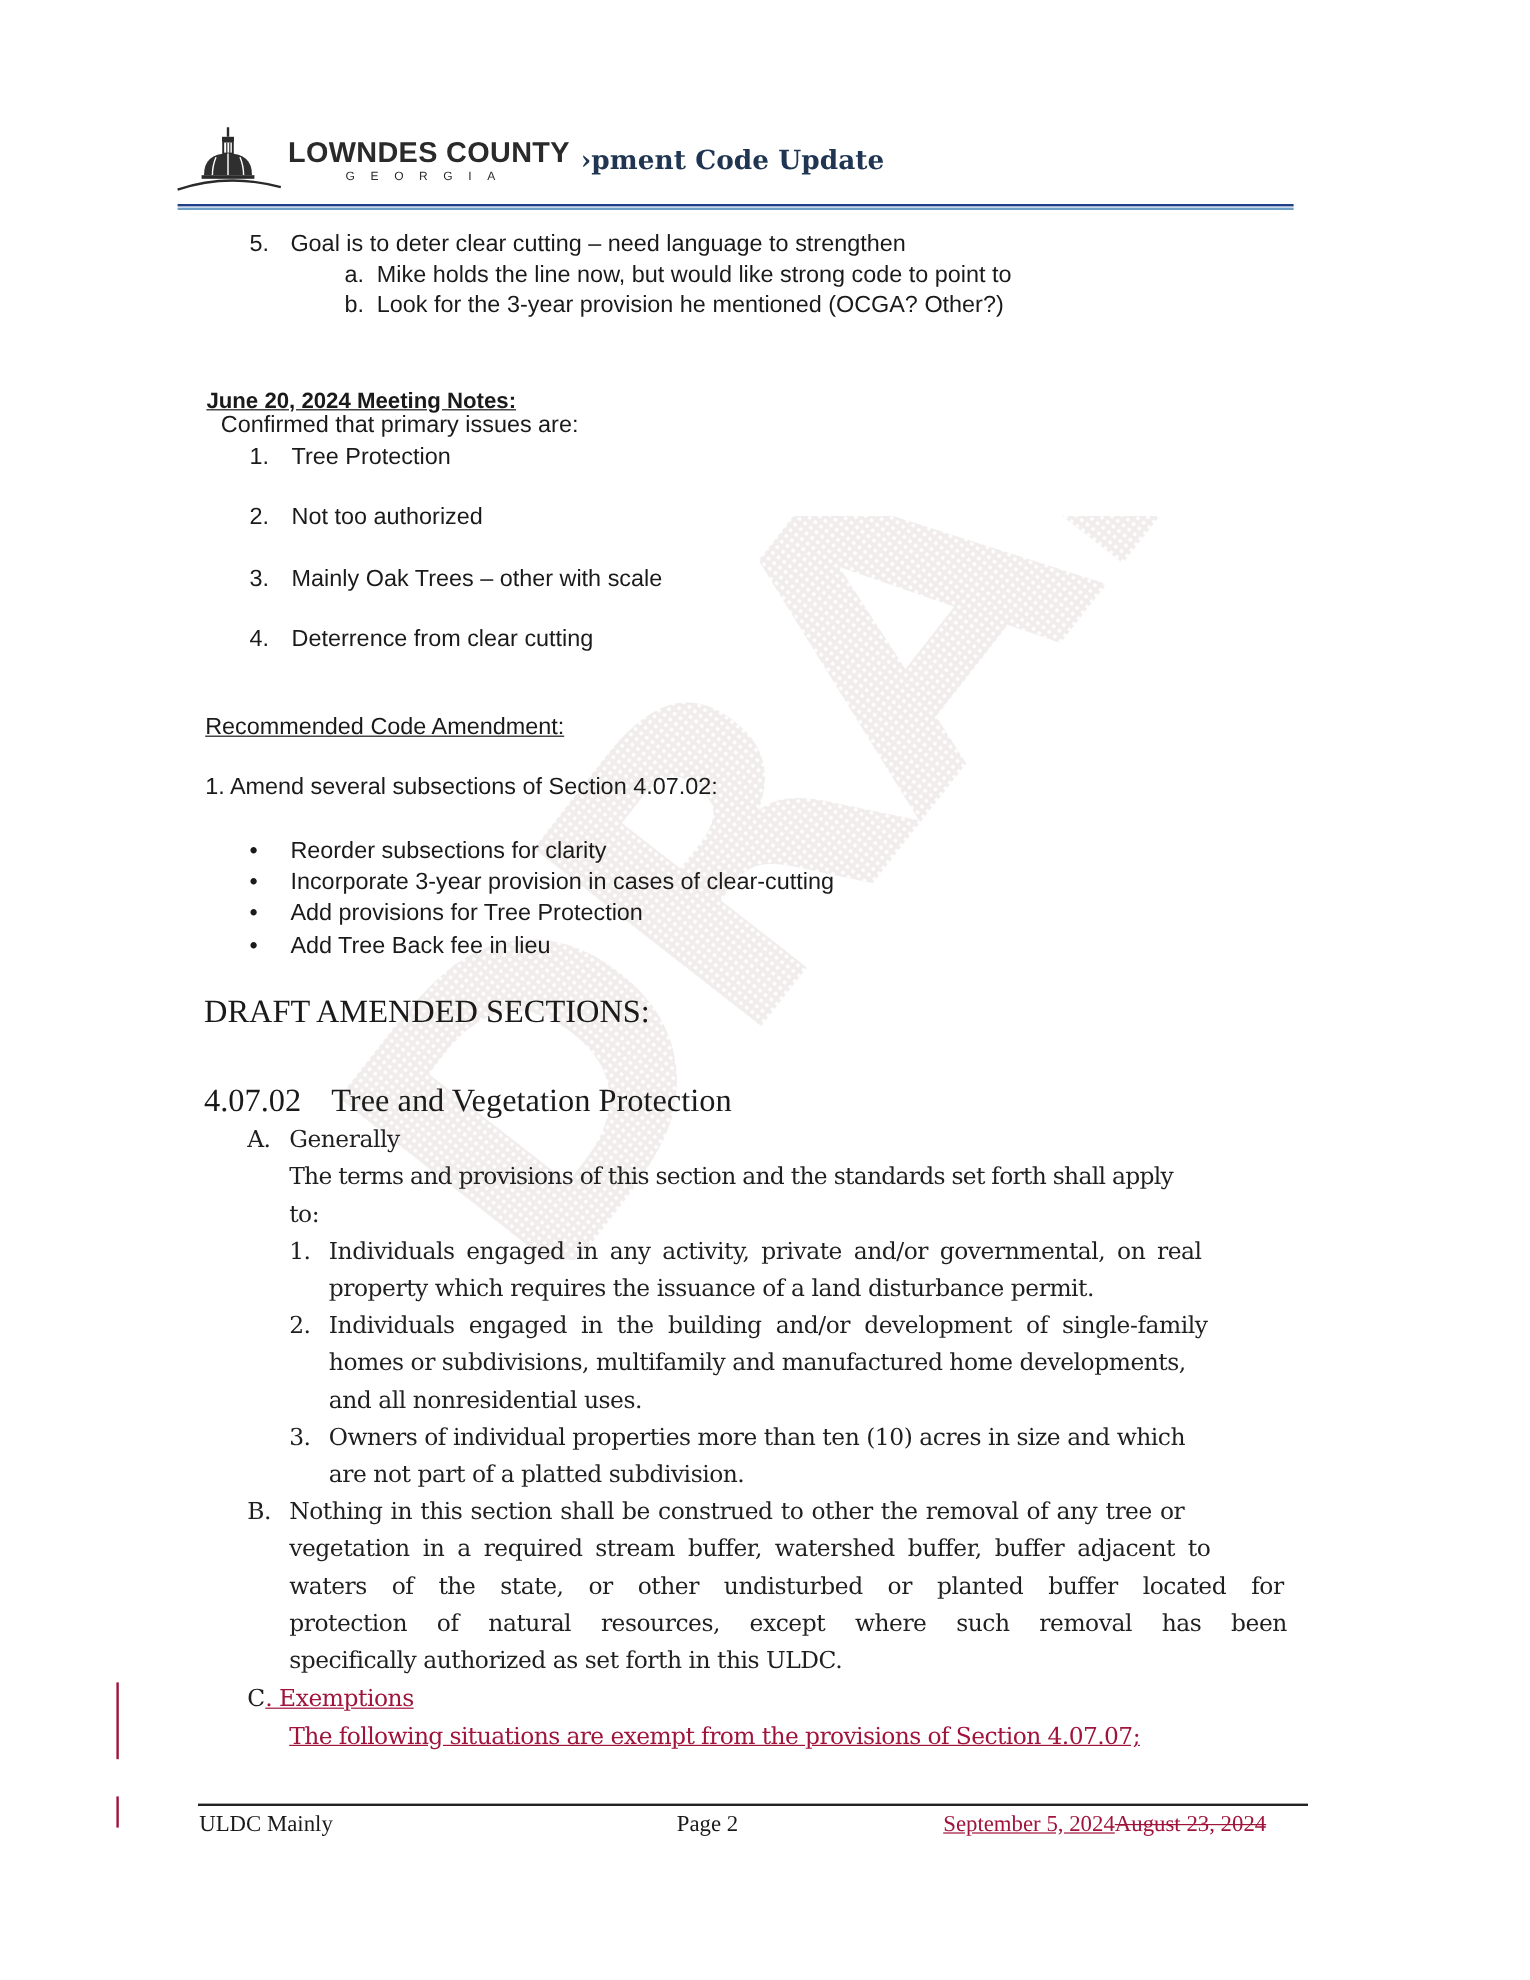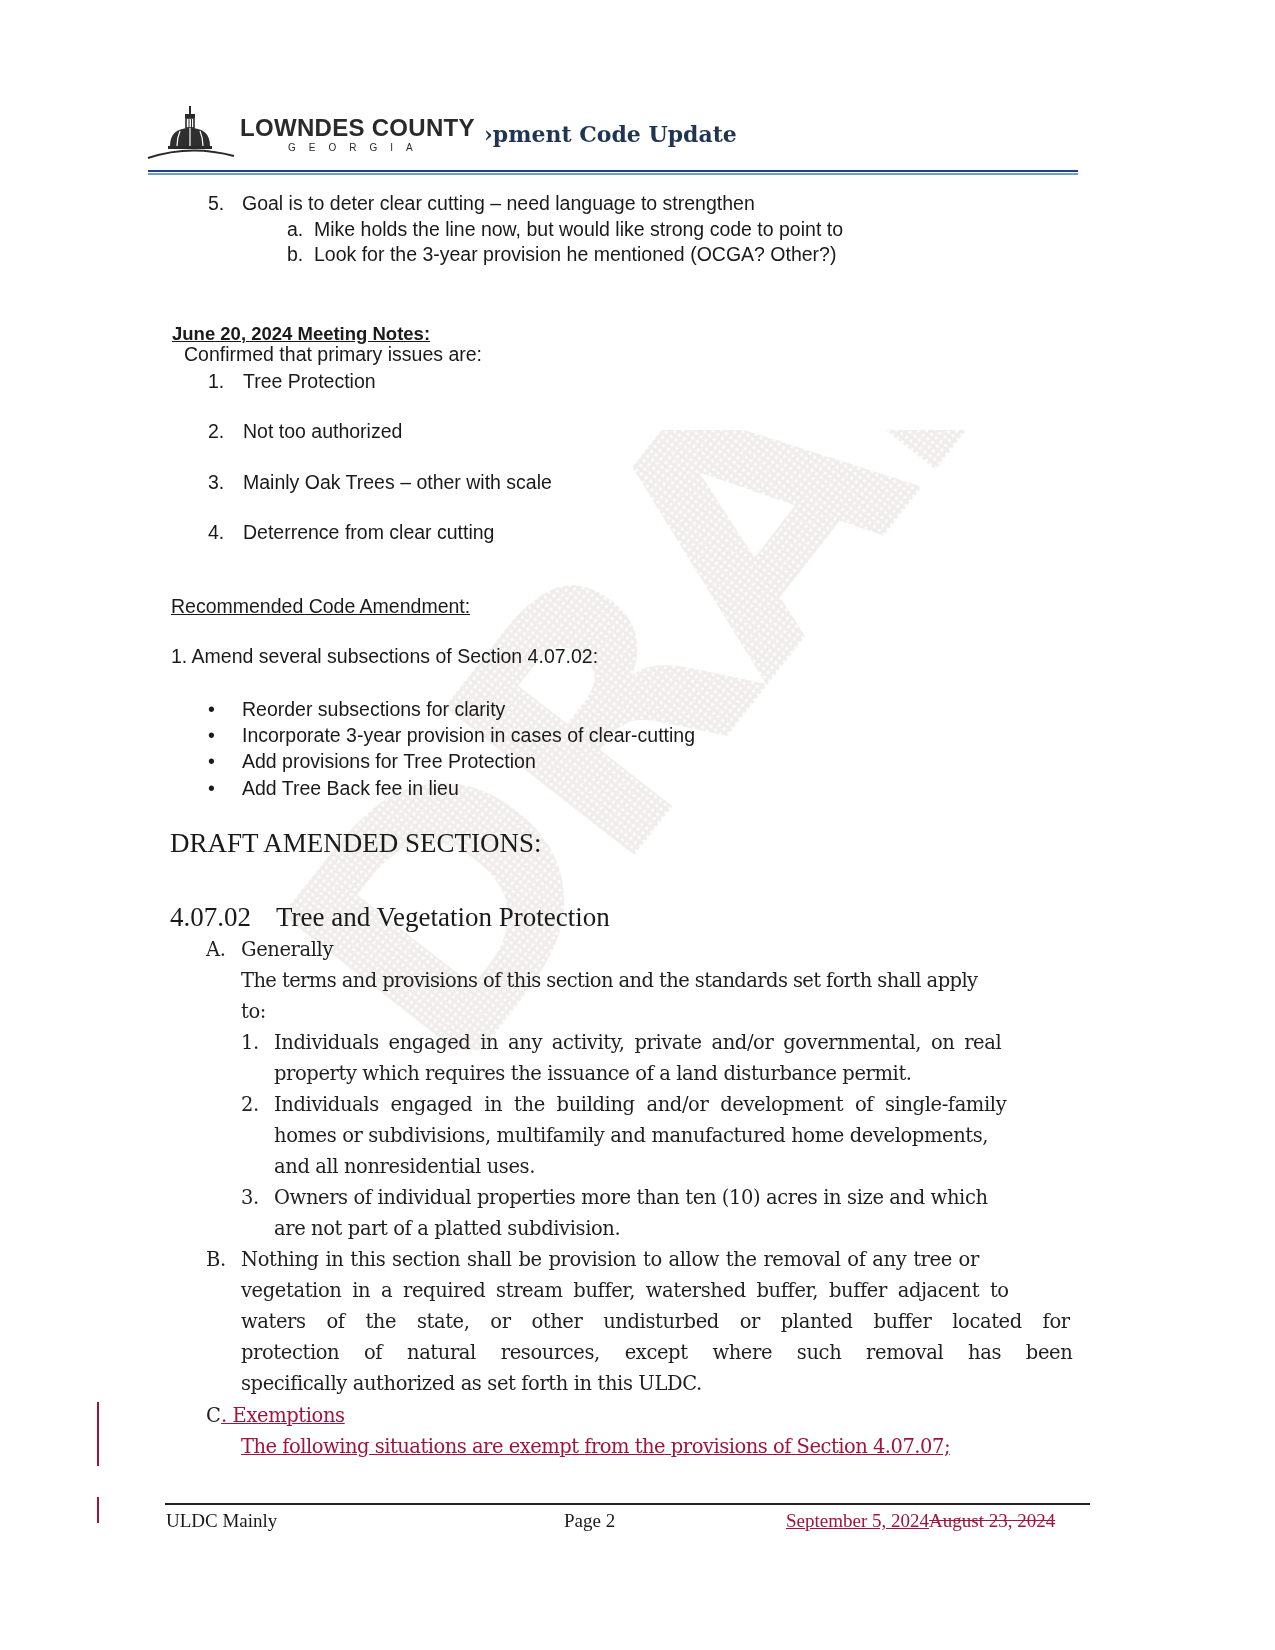--- a/index.html
+++ b/index.html
@@ -119,21 +119,21 @@
   <div class="abs t-serif" style="left:241px;top:1093px;">2.</div>
   <div class="abs t-serif" style="left:274px;top:1093px;word-spacing:6px;">Individuals engaged in the building and/or development of single-family</div>
   <div class="abs t-serif" style="left:274px;top:1124px;">homes or subdivisions, multifamily and manufactured home developments,</div>
   <div class="abs t-serif" style="left:274px;top:1155px;">and all nonresidential uses.</div>
 
   <div class="abs t-serif" style="left:241px;top:1186px;">3.</div>
   <div class="abs t-serif" style="left:274px;top:1186px;">Owners of individual properties more than ten (10) acres in size and which</div>
   <div class="abs t-serif" style="left:274px;top:1217px;">are not part of a platted subdivision.</div>
 
   <div class="abs t-serif" style="left:206px;top:1248px;">B.</div>
-  <div class="abs t-serif" style="left:241px;top:1248px;word-spacing:1px;">Nothing in this section shall be provision to allow the removal of any tree or</div>
+  <div class="abs t-serif" style="left:241px;top:1248px;word-spacing:1px;">Nothing in this section shall be construed to other the removal of any tree or</div>
   <div class="abs t-serif" style="left:241px;top:1279px;word-spacing:5px;">vegetation in a required stream buffer, watershed buffer, buffer adjacent to</div>
   <div class="abs t-serif" style="left:241px;top:1310px;word-spacing:15px;">waters of the state, or other undisturbed or planted buffer located for</div>
   <div class="abs t-serif" style="left:241px;top:1341px;word-spacing:19px;">protection of natural resources, except where such removal has been</div>
   <div class="abs t-serif" style="left:241px;top:1372px;">specifically authorized as set forth in this ULDC.</div>
 
   <div class="change-bar" style="left:97px;top:1402px;height:64px;"></div>
   <div class="abs t-serif" style="left:206px;top:1404px;">C</div>
   <div class="abs t-serif ins" style="left:221px;top:1404px;">. Exemptions</div>
   <div class="abs t-serif ins" style="left:241px;top:1435px;letter-spacing:-0.5px;">The following situations are exempt from the provisions of Section 4.07.07;</div>
 </div>

